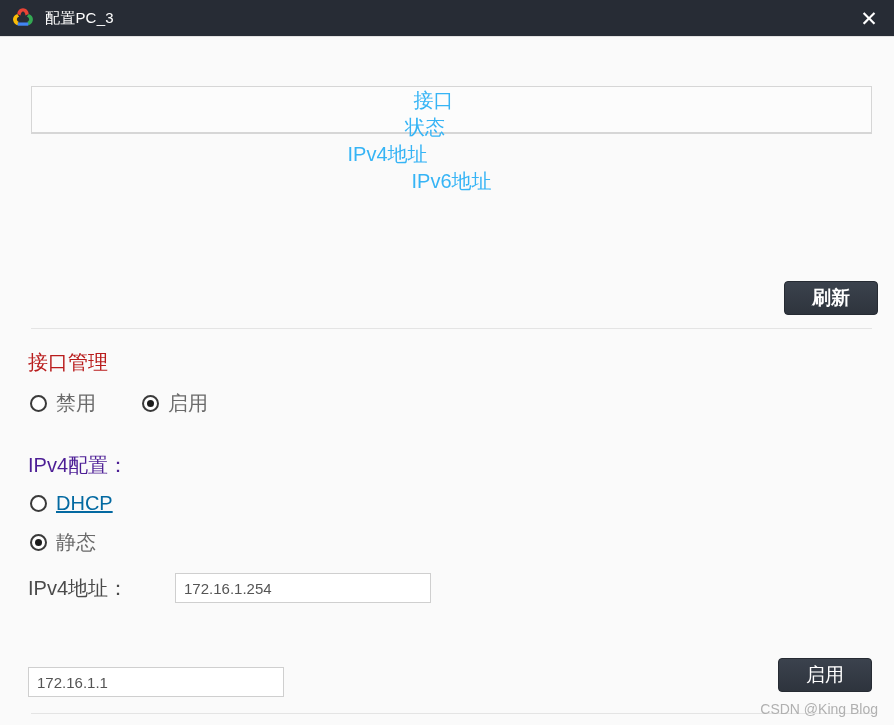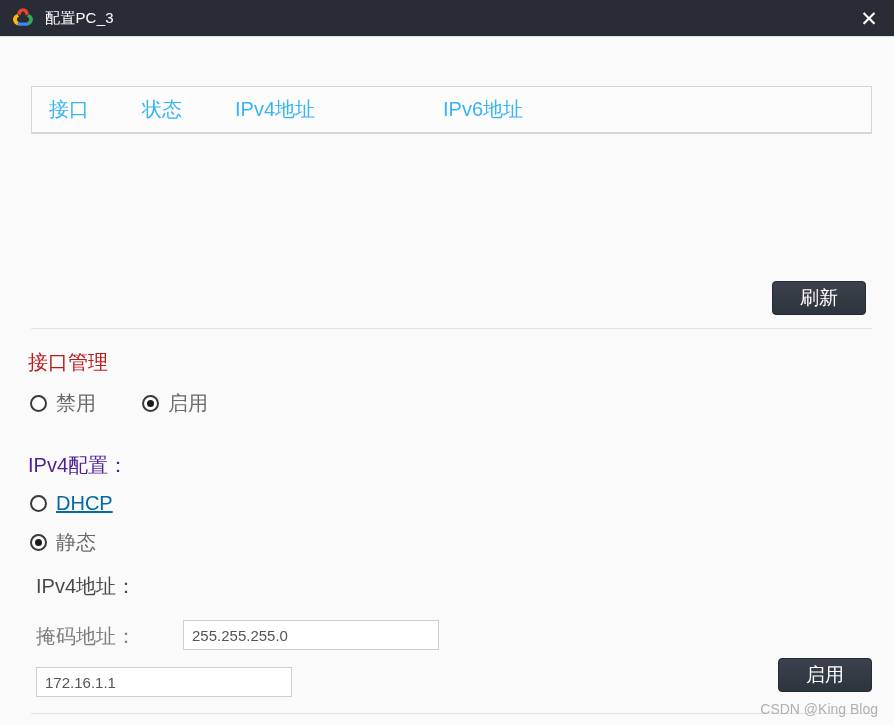--- a/index.html
+++ b/index.html
@@ -76,20 +76,21 @@
     border: 1px solid #d6d6d6;
     background: #fcfcfc;
     box-sizing: border-box;
   }
   .iface-head {
     display: flex;
     align-items: center;
     height: 45px;
     border-bottom: 1px solid #d6d6d6;
     background: #fcfcfc;
+    flex-direction: column;
   }
   .iface-head .col {
     color: #36b4f5;
     font-size: 20px;
     white-space: nowrap;
   }
   .iface-body {
     background: #fcfcfc;
     padding-top: 5px;
     padding-bottom: 44px;
@@ -121,22 +122,23 @@
     padding: 0;
     height: 34px;
     width: 94px;
     cursor: pointer;
     text-align: center;
     line-height: 32px;
     box-sizing: border-box;
   }
   .refresh-btn {
     position: absolute;
-    right: 28px;
+    right: 16px;
     top: 244px;
+    font-weight: bold;
   }
   .apply-btn {
     position: absolute;
     right: 22px;
     top: 621px;
   }
 
   
   .divider {
     position: absolute;
@@ -199,22 +201,22 @@
 
   .radios-mgmt   { left: 30px; top: 353px; }
   .radios-mgmt .radio-opt + .radio-opt { margin-left: 46px; }
   .radios-dhcp   { left: 30px; top: 455px; }
   .radios-static { left: 30px; top: 492px; }
 
   
   .field-row {
     position: absolute;
     display: flex;
-    align-items: flex-end;
-    left: 36px;
+    align-items: center;
+    left: 28px;
   }
   .field-label {
     width: 147px;
     color: #4a4a4a;
     font-size: 20px;
     white-space: nowrap;
   }
   .field-label.muted { color: #7d7d7d; }
   .field-input {
     width: 256px;
@@ -295,26 +297,23 @@
   </div>
   <div class="radio-row radios-static">
     <label class="radio-opt">
       <span class="radio-mark on"></span>
       <span class="radio-label">静态</span>
     </label>
   </div>
 
   <div class="field-row row-ip">
     <span class="field-label">IPv4地址：</span>
-  </div>
-
-  <div class="field-row row-mask">
-    <span class="field-label muted">掩码地址：</span>
-    <input class="field-input" type="text" value="255.255.255.0" style="">
-  </div>
+    <input class="field-input" type="text" value="172.16.1.254" style="">
+  </div>
+
 
   <div class="field-row row-gw">
     <input class="field-input" type="text" value="172.16.1.1" style="">
   </div>
 
   <button class="dark-btn apply-btn">启用</button>
 
   <div class="divider divider-2"></div>
 
   <div class="watermark">CSDN @King Blog</div>

